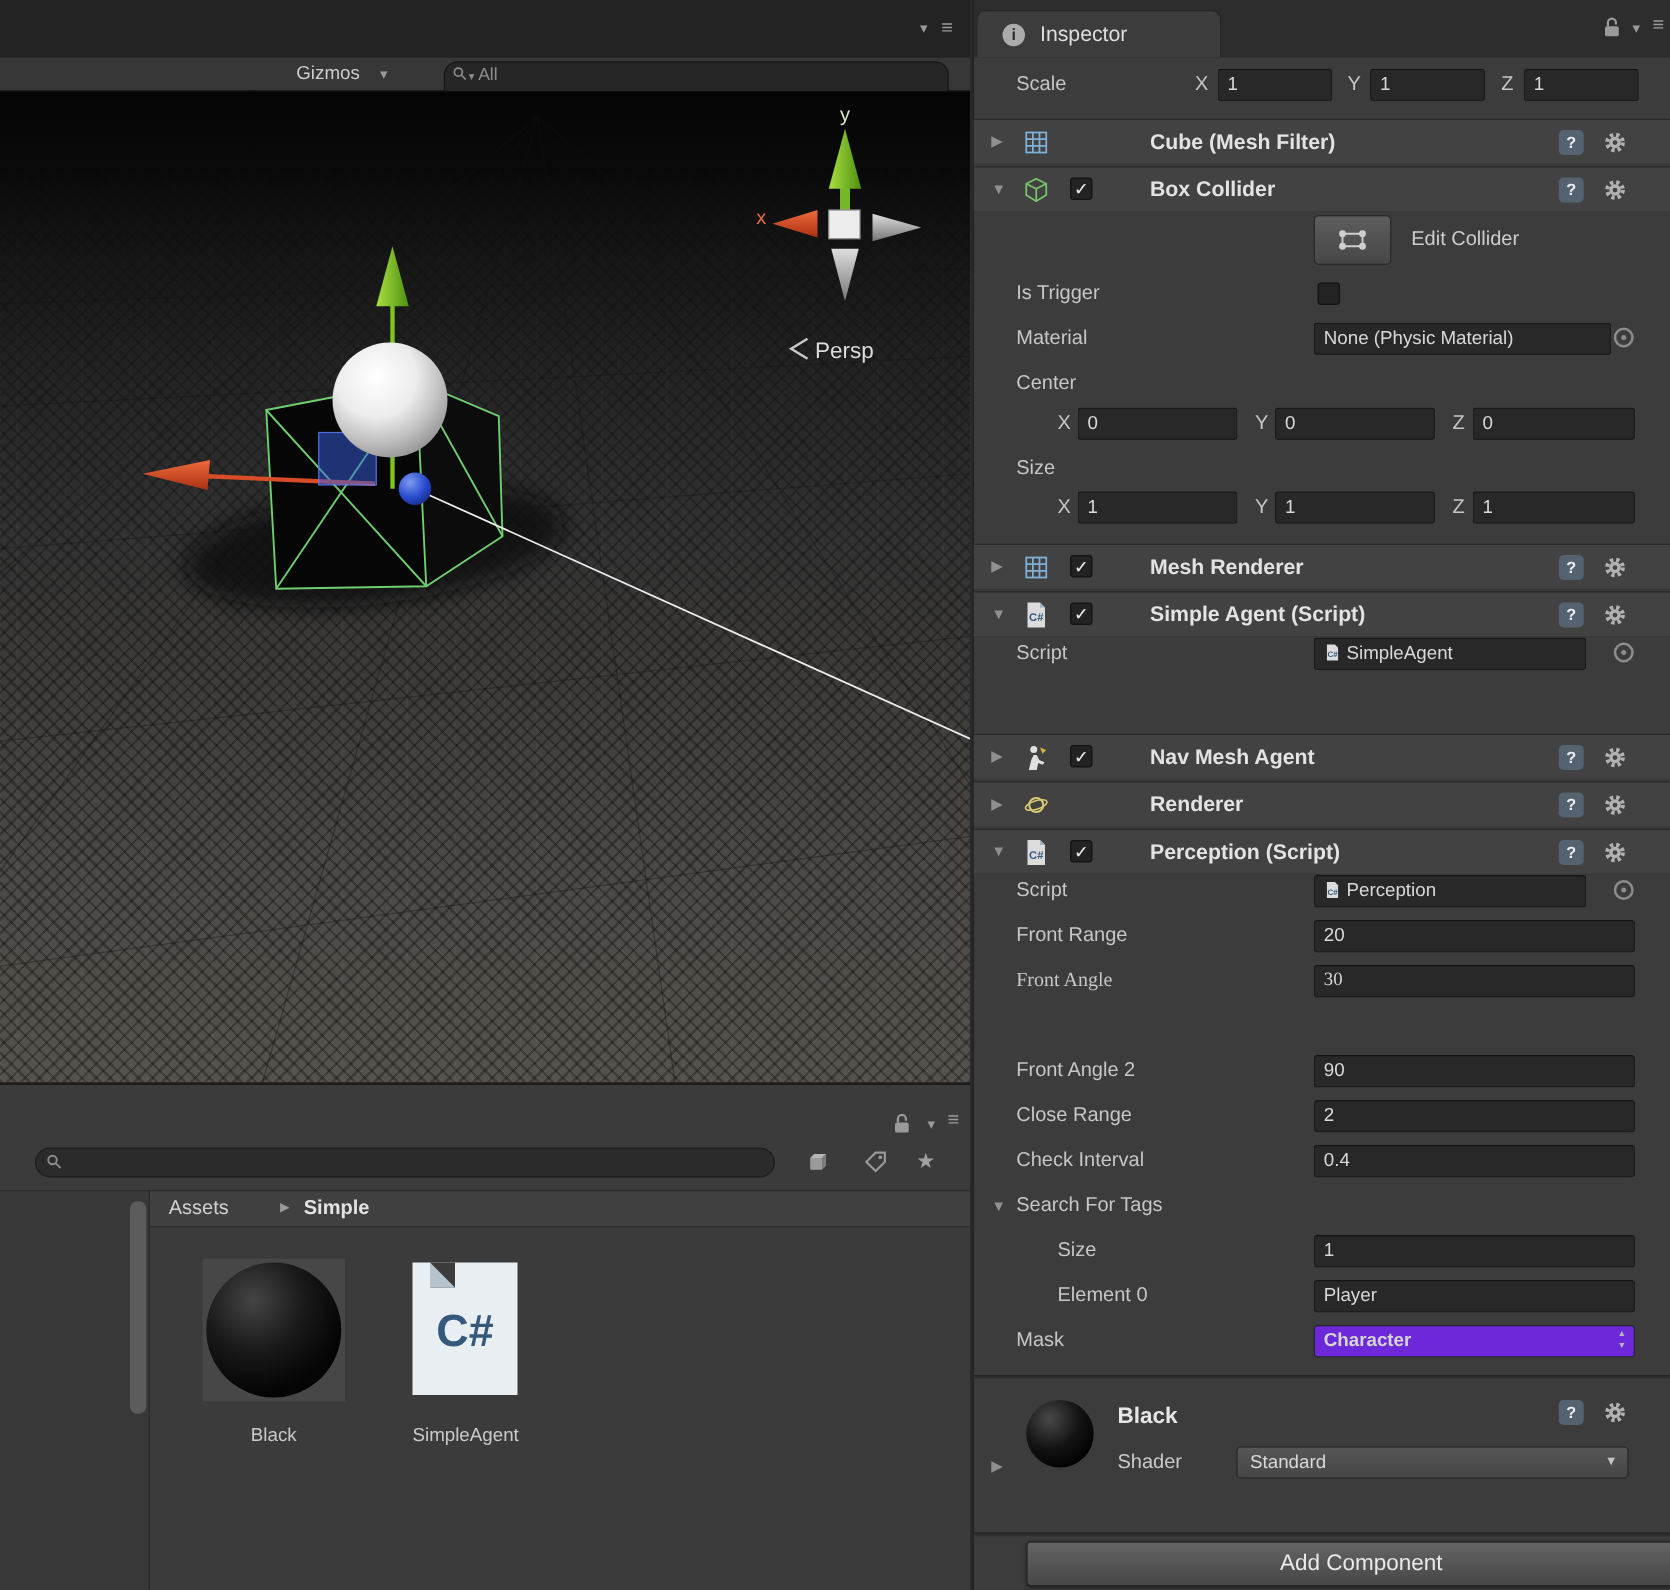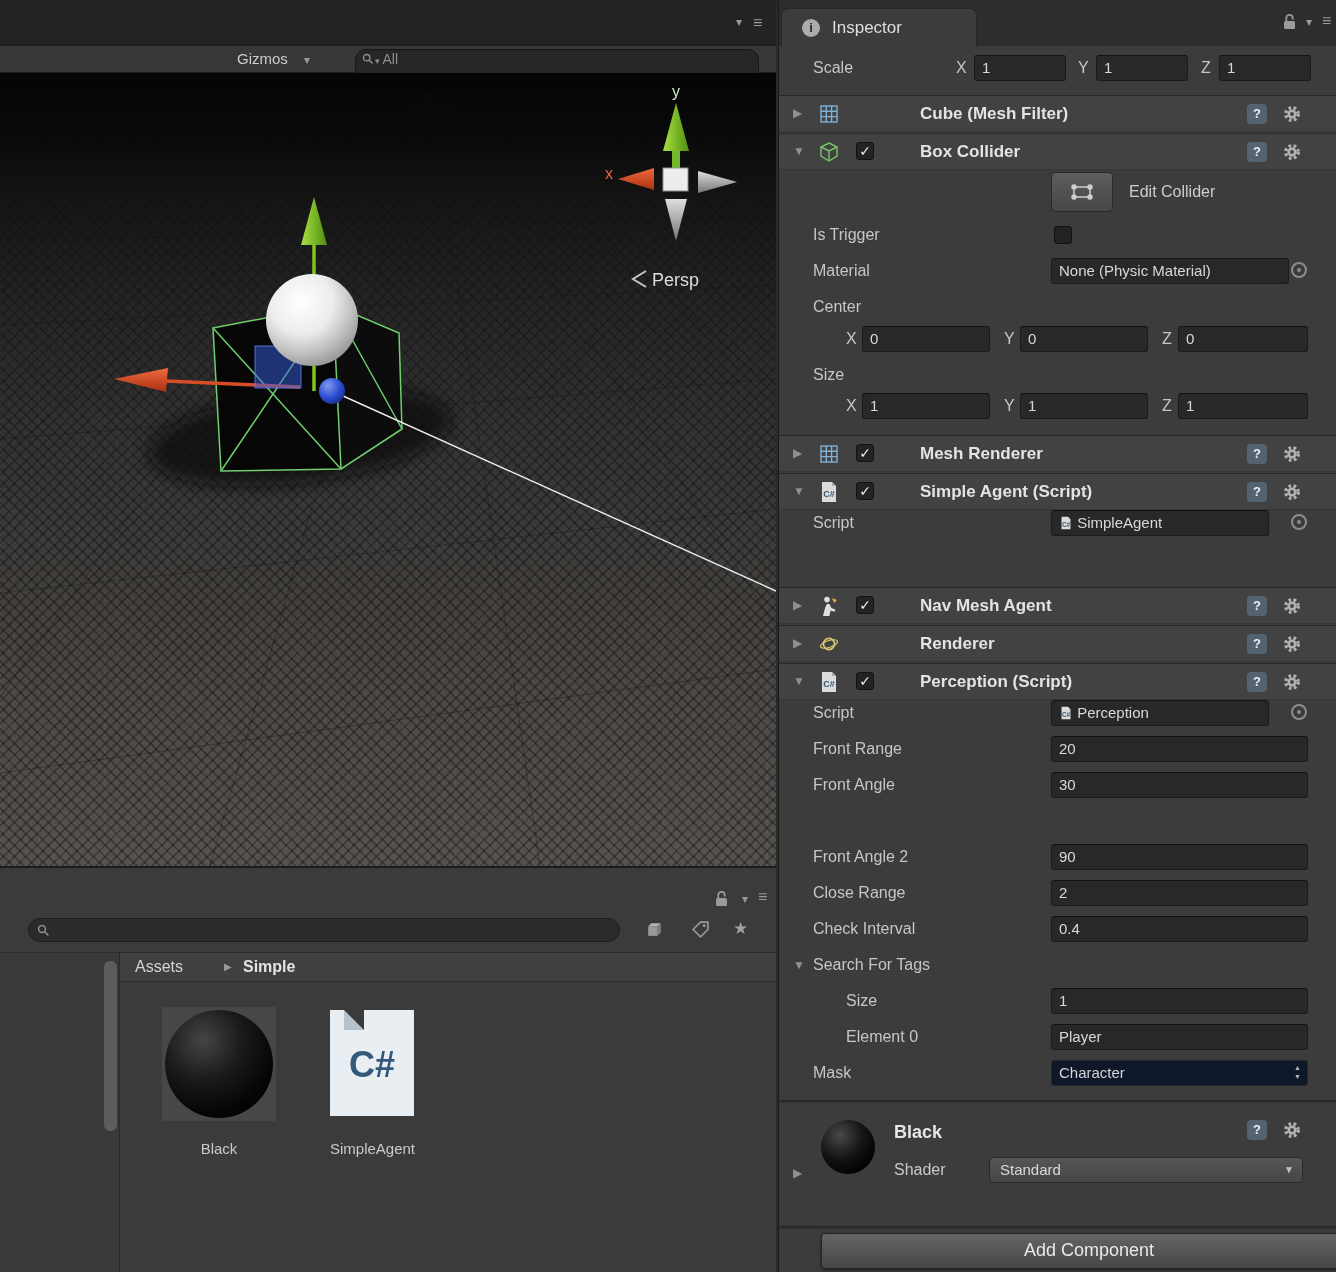--- a/index.html
+++ b/index.html
@@ -68,21 +68,21 @@
   .fold { position:absolute; left:14px; top:0; line-height:35px; color:#909090; font-size:12px; }
   .cicon { position:absolute; left:39px; top:7px; width:22px; height:22px; }
   .hchk { position:absolute; left:77px; top:8px; width:18px; height:18px; background:#232323; border:1px solid #121212; border-radius:3px; color:#ececec; font-size:14px; line-height:16px; text-align:center; }
   .ctitle { position:absolute; left:103px; top:0; line-height:35px; font-weight:bold; font-size:17px; color:#e3e3e3; white-space:nowrap;margin-left:38px; }
   .helpic { position:absolute; left:468px; top:8px; width:20px; height:20px; background:#55626f; border-radius:4px; color:#e9eff5; font-weight:bold; font-size:13px; text-align:center; line-height:20px; }
   .gearw { position:absolute; left:504px; top:9px; width:18px; height:18px; }
 
   .ec-btn { position:absolute; left:272px; top:172px; width:62px; height:40px; background:linear-gradient(#5d5d5d,#474747); border:1px solid #292929; border-radius:4px; display:flex; align-items:center; justify-content:center; }
   .ec-label { position:absolute; left:350px; top:172px; line-height:40px; font-size:16px; color:#cdcdcd; }
 
-  .dropdown { position:absolute; height:26px; background:#0f172a; border:1px solid #24272b; border-radius:3px; color:#d4d4d4; font-size:15px; line-height:23px; padding:0 7px; }
+  .dropdown { position:absolute; height:26px; background:#6d28d9; border:1px solid #24272b; border-radius:3px; color:#d4d4d4; font-size:15px; line-height:23px; padding:0 7px;font-weight:bold; }
   .dd-arrows { position:absolute; right:6px; top:2px; display:flex; flex-direction:column; line-height:9px; font-size:7px; color:#b8b8b8; }
 
   .sep { position:absolute; left:0; width:558px; height:3px; background:#303030; border-top:1px solid #232323; }
   .mat-sphere { position:absolute; left:42px; top:1120px; width:54px; height:54px; border-radius:50%;
     background:radial-gradient(circle at 35% 28%, #484848 0%, #141414 45%, #000 80%); }
   .mat-name { position:absolute; left:115px; top:1118px; font-weight:bold; font-size:18px; color:#e6e6e6; line-height:28px; }
   .shader-label { position:absolute; left:115px; top:1157px; line-height:26px; font-size:16px; color:#c9c9c9; }
   .shader-dd { position:absolute; left:210px; top:1157px; width:314px; height:26px; background:linear-gradient(#565656,#464646); border:1px solid #2a2a2a; border-radius:4px; color:#d8d8d8; font-size:15px; line-height:23px; padding-left:10px; }
   .shader-dd .arr { position:absolute; right:8px; top:0; line-height:24px; font-size:10px; color:#c4c4c4; }
   .addc { position:absolute; left:42px; top:1233px; width:536px; height:36px; background:linear-gradient(#646464,#474747); border:1px solid #242424; border-radius:4px; color:#e9e9e9; font-size:18px; text-align:center; line-height:33px; box-shadow:0 1px 3px rgba(0,0,0,.5); }
@@ -499,21 +499,21 @@
           </svg>
         <span>Perception</span>
       </div>
       <span class="picker"></span>
     </div>
 
     <div class="prow" style="top:736px;">
       <span class="plabel">Front Range</span>
       <div class="tfield wide">20</div>
     </div>
-    <div class="prow" style="top:772px;">
+    <div class="prow" style="top:772px;font-family:Liberation Serif, serif;">
       <span class="plabel">Front Angle</span>
       <div class="tfield wide">30</div>
     </div>
     <div class="prow" style="top:844px;">
       <span class="plabel">Front Angle 2</span>
       <div class="tfield wide">90</div>
     </div>
     <div class="prow" style="top:880px;">
       <span class="plabel">Close Range</span>
       <div class="tfield wide">2</div>

